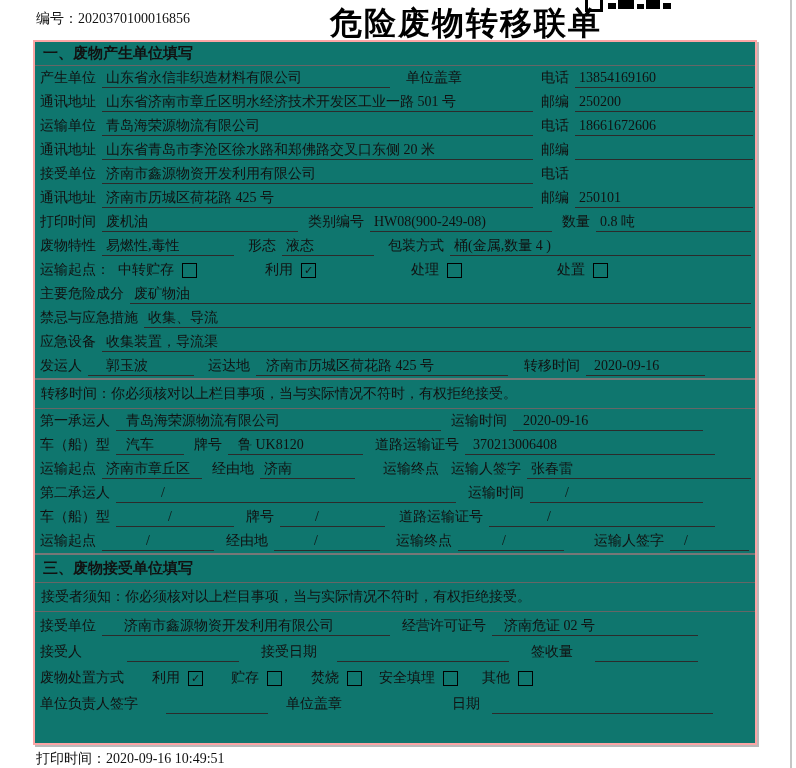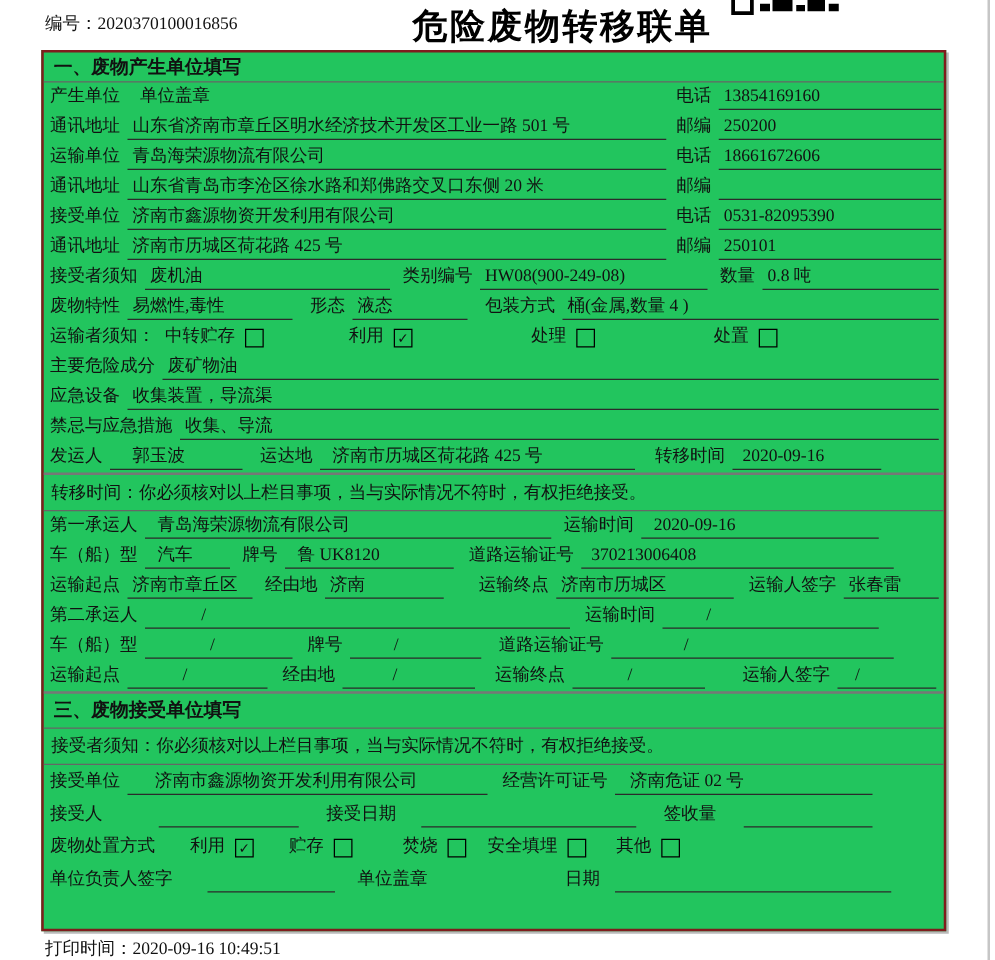--- a/index.html
+++ b/index.html
@@ -6,28 +6,28 @@
   body{
     width:796px;height:768px;position:relative;background:#ffffff;
     font-family:"Liberation Serif","DejaVu Serif",serif;
     font-size:14px;color:#111;overflow:hidden;
   }
   .page-edge{position:absolute;left:790px;top:0;width:2px;height:768px;background:#c6c6c6;}
   .serial{position:absolute;left:36px;top:10px;white-space:nowrap;}
   .doc-title{
     position:absolute;left:330px;top:2px;white-space:nowrap;
     font-family:"DejaVu Sans","Liberation Sans",sans-serif;
-    font-weight:bold;font-size:28px;letter-spacing:2px;color:#000;
+    font-weight:bold;font-size:32px;letter-spacing:2px;color:#000;
   }
   .qr-frag{position:absolute;left:585px;top:0;width:86px;height:9px;}
   .qr-frag div{position:absolute;background:#000;}
   .qr-sq{left:0;top:-6px;width:12px;height:12px;background:transparent !important;border:3px solid #000;}
   .form-box{
     position:absolute;left:33px;top:40px;width:724px;height:705px;
-    border:2px solid #7f1d1d;box-sizing:border-box;background:#22c55e;
+    border:2px solid #fca5a5;box-sizing:border-box;background:#0f766e;
     box-shadow:2px 2px 0 rgba(130,130,130,.55);
   }
   .sec-title{
     height:23px;display:flex;align-items:center;padding-left:8px;
     font-family:"DejaVu Sans","Liberation Sans",sans-serif;
     font-weight:bold;font-size:15px;border-bottom:1px solid #666;
   }
   .sec{border-top:2px solid #777;}
   .sec .sec-title{height:27px;}
   .notice{height:28px;display:flex;align-items:center;padding-left:6px;border-bottom:1px solid #666;white-space:nowrap;}
@@ -70,20 +70,21 @@
   <div style="left:78px;top:3px;width:8px;height:6px;"></div>
 </div>
 
 <div class="form-box">
 
   <div class="s1">
     <div class="sec-title">一、废物产生单位填写</div>
 
     <div class="row">
       <span class="lbl">产生单位</span>
+      <span class="val" style="width:288px">山东省永信非织造材料有限公司</span>
       <span class="lbl" style="margin-left:16px">单位盖章</span>
       <span class="rgt">
         <span class="lbl">电话</span>
         <span class="val">13854169160</span>
       </span>
     </div>
 
     <div class="row">
       <span class="lbl">通讯地址</span>
       <span class="val grow" style="margin-right:8px">山东省济南市章丘区明水经济技术开发区工业一路 501 号</span>
@@ -109,53 +110,52 @@
         <span class="lbl">邮编</span>
         <span class="val"></span>
       </span>
     </div>
 
     <div class="row">
       <span class="lbl">接受单位</span>
       <span class="val grow" style="margin-right:8px">济南市鑫源物资开发利用有限公司</span>
       <span class="rgt">
         <span class="lbl">电话</span>
-        <span class="val">0531-82095390</span>
       </span>
     </div>
 
     <div class="row">
       <span class="lbl">通讯地址</span>
       <span class="val grow" style="margin-right:8px">济南市历城区荷花路 425 号</span>
       <span class="rgt">
         <span class="lbl">邮编</span>
         <span class="val">250101</span>
       </span>
     </div>
 
     <div class="row">
-      <span class="lbl">接受者须知</span>
+      <span class="lbl">打印时间</span>
       <span class="val" style="width:196px">废机油</span>
       <span class="lbl" style="margin-left:10px">类别编号</span>
       <span class="val" style="width:182px">HW08(900-249-08)</span>
       <span class="lbl" style="margin-left:10px">数量</span>
       <span class="val grow" style="margin-right:2px">0.8 吨</span>
     </div>
 
     <div class="row">
       <span class="lbl">废物特性</span>
       <span class="val" style="width:132px">易燃性,毒性</span>
       <span class="lbl" style="margin-left:14px">形态</span>
       <span class="val" style="width:92px">液态</span>
       <span class="lbl" style="margin-left:14px">包装方式</span>
       <span class="val grow" style="margin-right:2px">桶(金属,数量 4 )</span>
     </div>
 
     <div class="row">
-      <span class="lbl">运输者须知：</span>
+      <span class="lbl">运输起点：</span>
       <span class="cbgroup" style="margin-left:8px">
         <span class="lbl">中转贮存</span>
         <span class="cbbox"></span>
       </span>
       <span class="cbgroup" style="margin-left:68px">
         <span class="lbl">利用</span>
         <span class="cbbox">✓</span>
       </span>
       <span class="cbgroup" style="margin-left:95px">
         <span class="lbl">处理</span>
@@ -166,27 +166,27 @@
         <span class="cbbox"></span>
       </span>
     </div>
 
     <div class="row">
       <span class="lbl">主要危险成分</span>
       <span class="val grow" style="margin-right:2px">废矿物油</span>
     </div>
 
     <div class="row">
+      <span class="lbl">禁忌与应急措施</span>
+      <span class="val grow" style="margin-right:2px">收集、导流</span>
+    </div>
+
+    <div class="row">
       <span class="lbl">应急设备</span>
       <span class="val grow" style="margin-right:2px">收集装置，导流渠</span>
-    </div>
-
-    <div class="row">
-      <span class="lbl">禁忌与应急措施</span>
-      <span class="val grow" style="margin-right:2px">收集、导流</span>
     </div>
 
     <div class="row">
       <span class="lbl">发运人</span>
       <span class="val" style="width:106px;padding-left:18px">郭玉波</span>
       <span class="lbl" style="margin-left:14px">运达地</span>
       <span class="val" style="width:252px;padding-left:10px">济南市历城区荷花路 425 号</span>
       <span class="lbl" style="margin-left:16px">转移时间</span>
       <span class="val grow" style="margin-right:48px;padding-left:8px">2020-09-16</span>
     </div>
@@ -214,21 +214,20 @@
       <span class="lbl" style="margin-left:12px">道路运输证号</span>
       <span class="val grow" style="margin-right:38px;padding-left:8px">370213006408</span>
     </div>
 
     <div class="row">
       <span class="lbl">运输起点</span>
       <span class="val" style="width:100px">济南市章丘区</span>
       <span class="lbl" style="margin-left:10px">经由地</span>
       <span class="val" style="width:95px">济南</span>
       <span class="lbl" style="margin-left:28px">运输终点</span>
-      <span class="val" style="width:142px">济南市历城区</span>
       <span class="lbl" style="margin-left:12px">运输人签字</span>
       <span class="val grow" style="margin-right:2px">张春雷</span>
     </div>
 
     <div class="row">
       <span class="lbl">第二承运人</span>
       <span class="val" style="width:340px;padding-left:45px">/</span>
       <span class="lbl" style="margin-left:12px">运输时间</span>
       <span class="val grow" style="margin-right:50px;padding-left:35px">/</span>
     </div>
@@ -281,21 +280,21 @@
     <div class="row">
       <span class="lbl">废物处置方式</span>
       <span class="cbgroup" style="margin-left:28px">
         <span class="lbl">利用</span>
         <span class="cbbox">✓</span>
       </span>
       <span class="cbgroup" style="margin-left:28px">
         <span class="lbl">贮存</span>
         <span class="cbbox"></span>
       </span>
-      <span class="cbgroup" style="margin-left:40px">
+      <span class="cbgroup" style="margin-left:29px">
         <span class="lbl">焚烧</span>
         <span class="cbbox"></span>
       </span>
       <span class="cbgroup" style="margin-left:17px">
         <span class="lbl">安全填埋</span>
         <span class="cbbox"></span>
       </span>
       <span class="cbgroup" style="margin-left:24px">
         <span class="lbl">其他</span>
         <span class="cbbox"></span>

